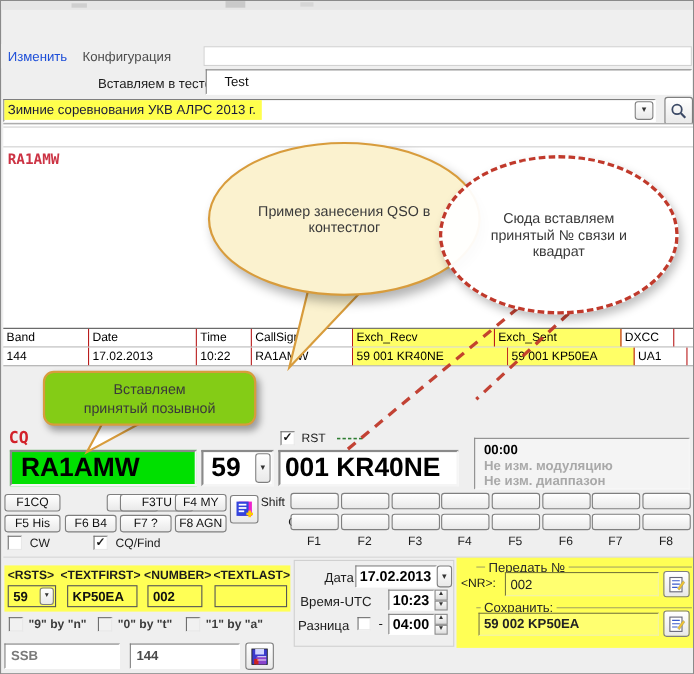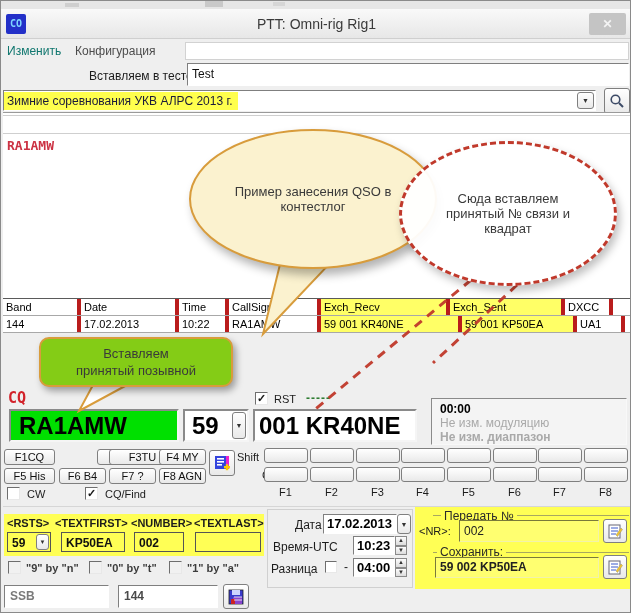--- a/index.html
+++ b/index.html
@@ -22,21 +22,21 @@
   .cb {
     width:13px; height:13px; background:#fff;
     border:1px solid; border-color:#6e6e6e #e8e8e8 #e8e8e8 #6e6e6e;
     font-size:11px; line-height:11px; text-align:center; color:#1a1a1a; font-weight:bold;
   }
   .cb.disabled { background:#f1f1f1; color:#9a9a9a; }
   .lbl { font-size:11px; color:#1c1c1c; white-space:nowrap; }
   .lbl12 { font-size:12px; color:#1c1c1c; white-space:nowrap; }
   .bigtext { font-weight:bold; font-size:24px; color:#000; line-height:28px; white-space:nowrap; }
   .yellow { background:#ffff55; }
-  .tbl-cell { font-size:11px; padding:2px 0 0 3px; border-right:4px solid #b91c1c; height:100%; overflow:hidden; white-space:nowrap; }
+  .tbl-cell { font-size:11px; padding:2px 0 0 3px; border-right:1px solid #b91c1c; height:100%; overflow:hidden; white-space:nowrap; }
   .hl { background:#ffff66; }
   .bubble {
     position:absolute; display:flex; align-items:center; justify-content:center;
     text-align:center; font-size:13px; color:#3a3a3a; z-index:9;
   }
   .spin { position:absolute; width:12px; display:flex; flex-direction:column; }
   .spin div { flex:1; border:1px solid #8a8a8a; background:linear-gradient(#fdfdfd,#dcdcdc);
     font-size:6px; line-height:7px; text-align:center; color:#333; }
   .grp-caption { position:absolute; font-size:12px; color:#2a2a2a; background:#ffff55; padding:0 3px; z-index:3; white-space:nowrap; }
   .grp-box { position:absolute; border:1px solid #a8a860; z-index:2; }
@@ -45,34 +45,29 @@
 </head>
 <body>
 
 <div id="app">
 
   <div class="abs" style="left:0;top:0;width:631px;height:8px;background:#e6e6e6;"></div>
   <div class="abs" style="left:64px;top:2px;width:14px;height:4px;background:#cfcfcf;"></div>
   <div class="abs" style="left:204px;top:0;width:18px;height:6px;background:#c9c9c9;"></div>
   <div class="abs" style="left:272px;top:1px;width:12px;height:4px;background:#d6d6d6;"></div>
 
-  <div class="abs" style="left:0;top:8px;width:631px;height:30px;background:linear-gradient(#f9f9f9,#e7e7e7);border-bottom:1px solid #cfcfcf;">
-    <div class="abs" style="left:5px;top:5px;width:20px;height:20px;background:#2330c8;border-radius:2px;color:#7fd4ff;font-family:'DejaVu Sans Mono',monospace;font-size:10px;font-weight:bold;text-align:center;line-height:20px;">CO</div>
-    <div class="abs" style="left:0;top:0;width:631px;height:30px;text-align:center;line-height:30px;font-size:14px;color:#3a3a3a;">PTT: Omni-rig Rig1</div>
-    <div class="abs" style="left:588px;top:4px;width:37px;height:22px;background:#c4c4c4;border-radius:2px;text-align:center;line-height:22px;font-size:12px;color:#f4f4f4;font-weight:bold;">✕</div>
-  </div>
 
   <div class="abs" style="left:0;top:39px;width:631px;height:22px;background:#efefef;">
-    <span class="abs" style="left:6px;top:4px;font-size:12px;color:#0f766e;text-align:right;">Изменить</span>
+    <span class="abs" style="left:6px;top:4px;font-size:12px;color:#1d4ed8;text-align:right;">Изменить</span>
     <span class="abs" style="left:74px;top:4px;font-size:12px;color:#4d4d4d;">Конфигурация</span>
     <div class="abs" style="left:184px;top:2px;width:444px;height:18px;background:#ffffff;border:1px solid #d2d2d2;"></div>
   </div>
 
   <span class="abs lbl12" style="left:88px;top:68px;">Вставляем в тесте</span>
-  <div class="abs sunken" style="left:186px;top:62px;width:442px;height:23px;font-size:12px;line-height:20px;padding-left:4px;color:#111;">Test</div>
+  <div class="abs sunken" style="left:186px;top:62px;width:442px;height:23px;font-size:12px;line-height:20px;padding-left:16px;color:#111;">Test</div>
 
   <div class="abs sunken" style="left:2px;top:89px;width:593px;height:21px;">
     <span style="display:inline-block;background:#ffff4d;height:18px;line-height:18px;font-size:12px;color:#1a1a3a;padding:0 5px 0 3px;white-space:nowrap;">Зимние соревнования УКВ АЛРС 2013 г.</span>
     <div class="abs btn3d" style="right:1px;top:1px;width:17px;height:17px;font-size:7px;color:#333;">▼</div>
   </div>
   <div class="abs btn3d" style="left:603px;top:87px;width:26px;height:26px;">
     <svg width="16" height="16" viewBox="0 0 16 16">
       <circle cx="6.5" cy="6.5" r="4.3" fill="none" stroke="#3c4a66" stroke-width="1.6"></circle>
       <line x1="10" y1="10" x2="14" y2="14" stroke="#3c4a66" stroke-width="2"></line>
     </svg>
@@ -115,21 +110,21 @@
   <div class="abs sunken2" style="left:182px;top:408px;width:66px;height:33px;">
     <div class="bigtext" style="padding:1px 0 0 7px;">59</div>
     <div class="abs btn3d" style="right:1px;top:1px;width:14px;height:27px;font-size:7px;color:#333;">▼</div>
   </div>
   <div class="abs sunken2" style="left:252px;top:408px;width:164px;height:33px;">
     <div class="bigtext" style="padding:1px 0 0 4px;">001 KR40NE</div>
   </div>
 
   <div class="abs" style="left:430px;top:397px;width:196px;height:47px;background:#f4f4f4;border:1px solid;border-color:#8a8a8a #f8f8f8 #f8f8f8 #8a8a8a;">
     <div class="abs" style="left:8px;top:3px;font-size:12px;font-weight:bold;color:#000;">00:00</div>
-    <div class="abs" style="left:8px;top:17px;font-size:12px;font-weight:normal;color:#a9a9a9;text-align:right;">Не изм. модуляцию</div>
+    <div class="abs" style="left:8px;top:17px;font-size:12px;font-weight:bold;color:#a9a9a9;text-align:right;">Не изм. модуляцию</div>
     <div class="abs" style="left:8px;top:31px;font-size:12px;font-weight:bold;color:#a9a9a9;">Не изм. диаппазон</div>
   </div>
 
   <div class="abs btn3d" style="left:3px;top:448px;width:51px;height:16px;">F1CQ</div>
   <div class="abs btn3d" style="left:58px;top:448px;width:47px;height:16px;margin-left:38px;">F2 #</div>
   <div class="abs btn3d" style="left:108px;top:448px;width:67px;height:16px;">F3TU</div>
   <div class="abs btn3d" style="left:158px;top:448px;width:47px;height:16px;">F4 MY</div>
   <div class="abs btn3d" style="left:3px;top:467px;width:51px;height:16px;">F5 His</div>
   <div class="abs btn3d" style="left:58px;top:467px;width:47px;height:16px;">F6 B4</div>
   <div class="abs btn3d" style="left:108px;top:467px;width:47px;height:16px;">F7 ?</div>

